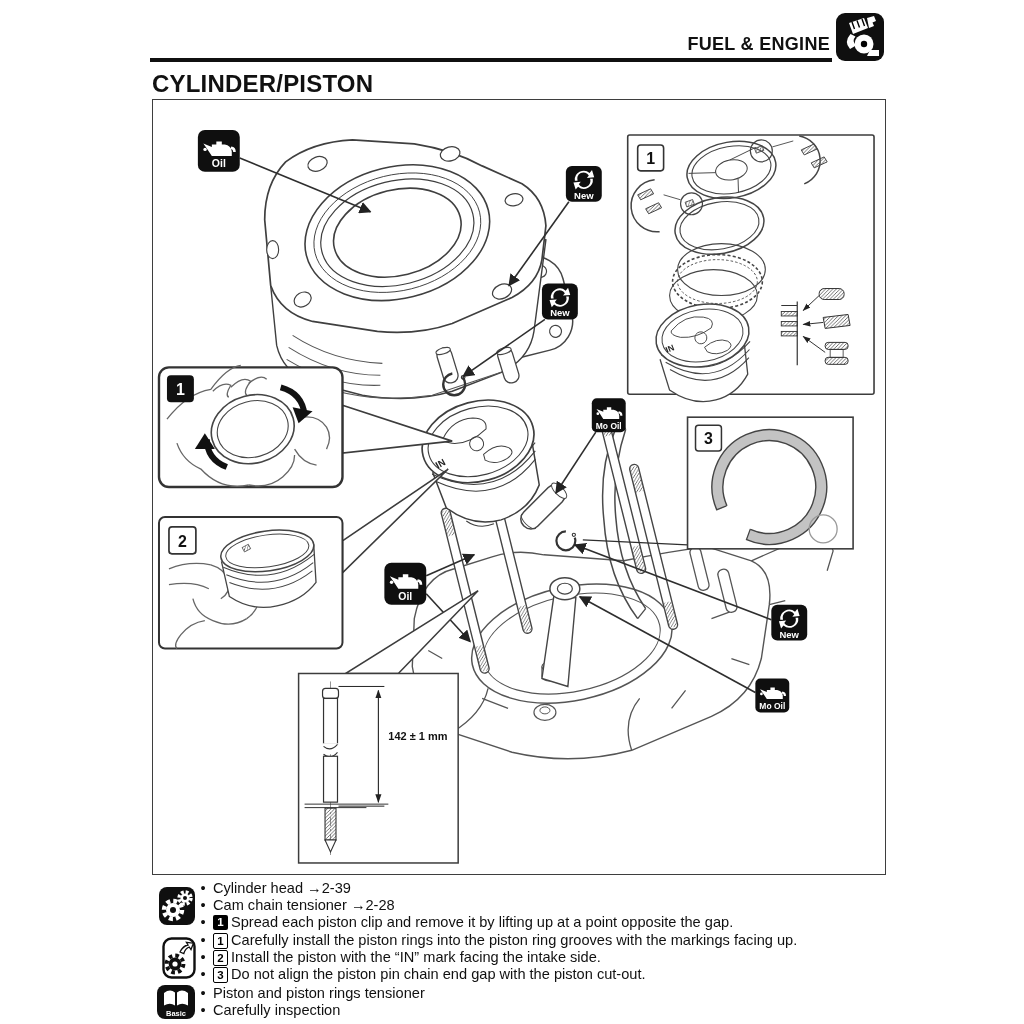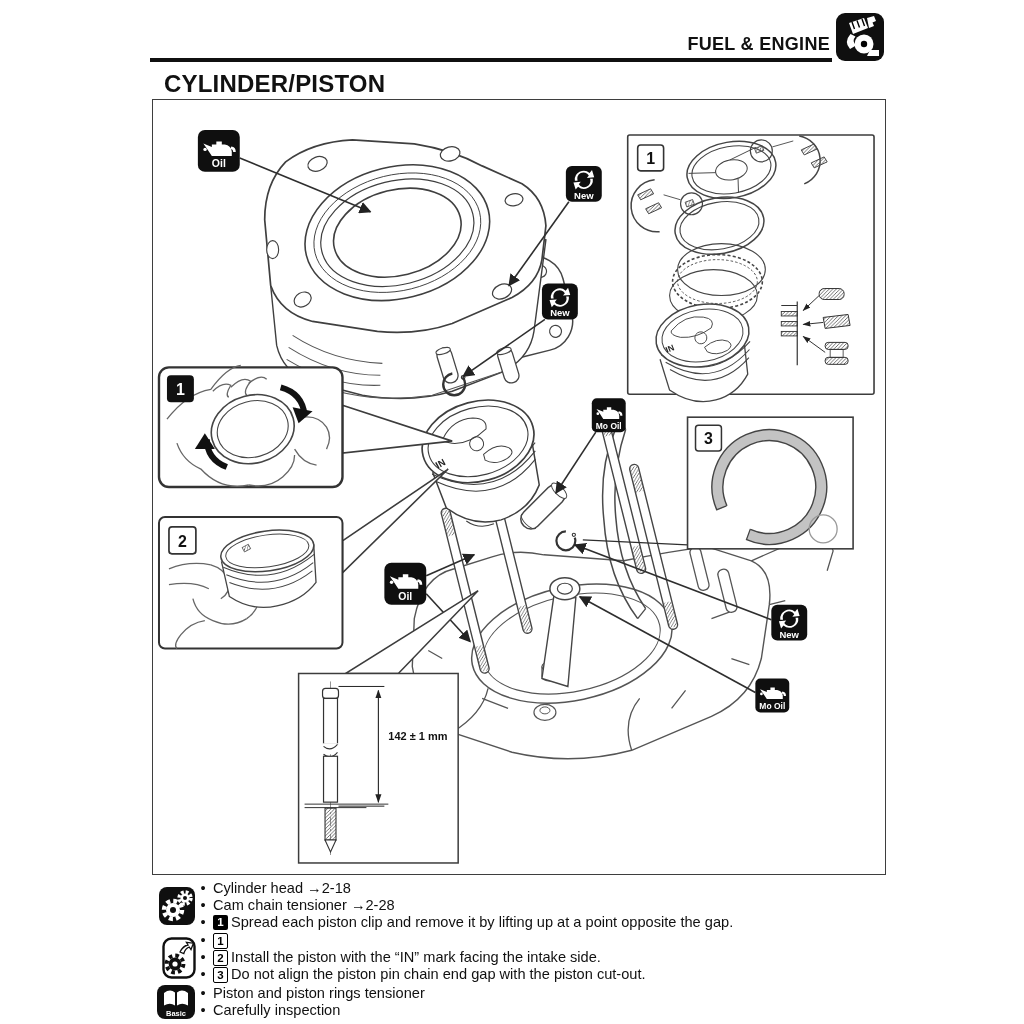--- a/index.html
+++ b/index.html
@@ -2,21 +2,21 @@
 <html><head>
 <meta charset="utf-8">
 <style>
   html,body{margin:0;padding:0;background:#fff;}
   body{width:1024px;height:1024px;position:relative;font-family:"Liberation Sans",sans-serif;color:#111;overflow:hidden;}
   .abs{position:absolute;}
   
   .section-label{top:34px;right:194px;font-size:18px;font-weight:bold;letter-spacing:.3px;}
   .header-rule{left:150px;top:58px;width:682px;height:4px;background:#101010;}
   .engine-icon-box{left:836px;top:13px;width:48px;height:48px;}
-  .page-title{left:164px;top:70px;font-size:24px;font-weight:bold;letter-spacing:.2px;}
+  .page-title{left:152px;top:70px;font-size:24px;font-weight:bold;letter-spacing:.2px;}
   
   .diagram-box{left:152px;top:99px;width:734px;height:776px;border:1.6px solid #3e3e3e;box-sizing:border-box;}
   .diagram-box svg{display:block;width:100%;height:100%;}
   
   text.badge-txt{fill:#fff;font-weight:bold;font-family:"Liberation Sans",sans-serif;text-anchor:middle;}
   text.boxnum{fill:#111;font-weight:bold;font-family:"Liberation Sans",sans-serif;text-anchor:middle;font-size:16px;}
   text.boxnum-w{fill:#fff;font-weight:bold;font-family:"Liberation Sans",sans-serif;text-anchor:middle;font-size:16px;}
   text.dim{fill:#111;font-weight:bold;font-size:11px;font-family:"Liberation Sans",sans-serif;}
   text.inmark{fill:#222;font-weight:bold;font-family:"Liberation Sans",sans-serif;}
   
@@ -425,21 +425,21 @@
           <circle cx="15" cy="24" r="3" fill="#0f0f0f"></circle>
           <circle cx="27" cy="12" r="4.6" fill="#fff"></circle>
           <circle cx="27" cy="12" r="6" fill="none" stroke="#fff" stroke-width="3.4" stroke-dasharray="2.8 1.9"></circle>
           <circle cx="27" cy="12" r="2" fill="#0f0f0f"></circle>
         </g>
       </svg>
     </div>
     <div class="note-items">
       <div class="note-line">
         <span class="bullet">•</span>
-        <span class="note-text">Cylinder head →2-18</span>
+        <span class="note-text">Cylinder head →2-39</span>
       </div>
       <div class="note-line">
         <span class="bullet">•</span>
         <span class="note-text">Cam chain tensioner →2-28</span>
       </div>
       <div class="note-line">
         <span class="bullet">•</span>
         <span class="marker filled">1</span>
         <span class="note-text">Spread each piston clip and remove it by lifting up at a point opposite the gap.</span>
       </div>
@@ -455,20 +455,21 @@
           <circle cx="13" cy="27" r="8.4" fill="none" stroke="#0f0f0f" stroke-width="4" stroke-dasharray="3.6 3"></circle>
           <circle cx="13" cy="27" r="2.6" fill="#fff"></circle>
           <path d="M18,15 q3,-6 8,-7 l-1.6,-2.6 7,0.8 -2.4,6.4 -1.8,-2.6 q-4,1.6 -5.4,6.6 z" fill="#fff" stroke="#0f0f0f" stroke-width="1.3"></path>
         </g>
       </svg>
     </div>
     <div class="note-items">
       <div class="note-line">
         <span class="bullet">•</span>
         <span class="marker outlined">1</span>
+        <span class="note-text">Carefully install the piston rings into the piston ring grooves with the markings facing up.</span>
       </div>
       <div class="note-line">
         <span class="bullet">•</span>
         <span class="marker outlined">2</span>
         <span class="note-text">Install the piston with the “IN” mark facing the intake side.</span>
       </div>
       <div class="note-line">
         <span class="bullet">•</span>
         <span class="marker outlined" able="false">3</span>
         <span class="note-text">Do not align the piston pin chain end gap with the piston cut-out.</span>

